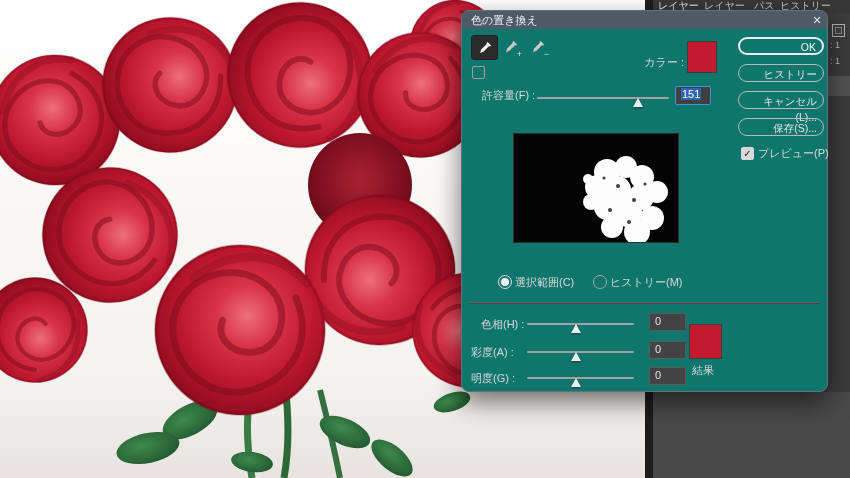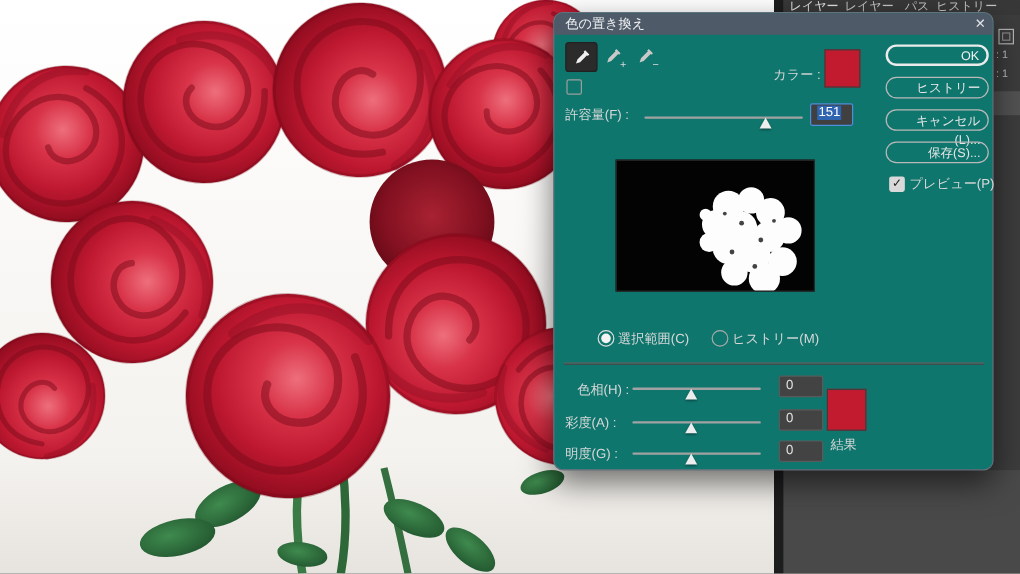--- a/index.html
+++ b/index.html
@@ -147,21 +147,21 @@
       <path d="M11 1l4 4-1.5 1.5-.7-.7-6.6 6.6-3.9 1.3 1.3-3.9 6.6-6.6-.7-.7z" fill="#c9c9c9"></path>
       </svg>
     <span class="eyemod">−</span>
   </div>
 
   <div class="cbox" style="left:10px;top:55px"></div>
 
   <div class="lbl" style="left:160px;top:44px;width:62px;text-align:right">カラー :</div>
   <div class="swatch" style="left:225px;top:30px;width:28px;height:30px;background:#c21a2e;"></div>
 
-  <div class="lbl" style="left:9px;top:77px">許容量(F) :</div>
+  <div class="lbl" style="left:20px;top:77px">許容量(F) :</div>
   <div class="track" style="left:75px;top:86px;width:132px"></div>
   <div class="thumb" style="left:171px;top:87px"></div>
   <div class="nfield" id="tol-field" style="left:213px;top:75px">
     <span class="selhl">151</span>
   </div>
 
   <button class="pbtn primary" style="top:26px">OK</button>
   <button class="pbtn" style="top:53px">ヒストリー</button>
   <button class="pbtn" style="top:80px">キャンセル(L)...</button>
   <button class="pbtn" style="top:107px">保存(S)...</button>

